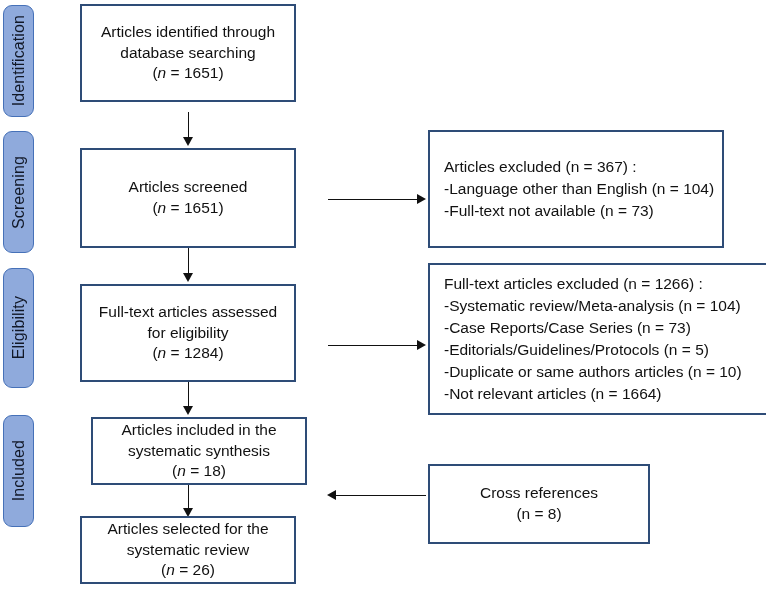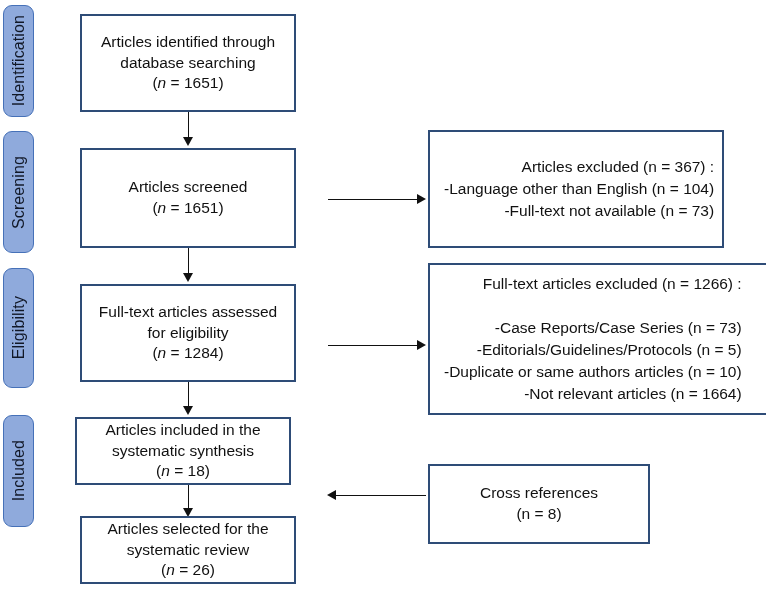--- a/index.html
+++ b/index.html
@@ -55,21 +55,21 @@
     font-size: 15.5px;
     color: #111111;
     line-height: 1.33;
     padding: 0 8px;
   }
   .box.left-text {
     align-items: center;
     justify-content: flex-start;
   }
   .box.left-text .box-text {
-    text-align: right;
+    text-align: left;
     padding: 0 0 0 14px;
     line-height: 1.42;
   }
   .box .n-italic { font-style: italic; }
 
   
   .v-line {
     position: absolute;
     width: 0;
     border-left: 1.6px solid #111111;
@@ -118,21 +118,21 @@
   </div>
 
   <div class="stage-tab" style="left:3px; top:268px; width:31px; height:120px;">
     <span class="stage-label">Eligibility</span>
   </div>
 
   <div class="stage-tab" style="left:3px; top:415px; width:31px; height:112px;">
     <span class="stage-label">Included</span>
   </div>
 
-  <div class="box" style="left:80px; top:14px; width:216px; height:98px;">
+  <div class="box" style="left:80px; top:4px; width:216px; height:98px;">
     <div class="box-text">
       <span>Articles identified through</span><br>
       <span>database searching</span><br>
       <span><span>(</span><span class="n-italic">n</span><span> = 1651)</span></span>
     </div>
   </div>
 
   <div class="v-line" style="left:188px; top:112px; height:26px;"></div>
   <div class="arrow-down" style="left:183px; top:137px;"></div>
 
@@ -156,21 +156,21 @@
       <span><span>(</span><span class="n-italic">n</span><span> = 1284)</span></span>
     </div>
   </div>
 
   <div class="h-line" style="left:328px; top:345px; width:90px;"></div>
   <div class="arrow-right" style="left:417px; top:340px;"></div>
 
   <div class="v-line" style="left:188px; top:382px; height:25px;"></div>
   <div class="arrow-down" style="left:183px; top:406px;"></div>
 
-  <div class="box" style="left:75px; top:417px; width:216px; height:68px;">
+  <div class="box" style="left:91px; top:417px; width:216px; height:68px;">
     <div class="box-text">
       <span>Articles included in the</span><br>
       <span>systematic synthesis</span><br>
       <span><span>(</span><span class="n-italic">n</span><span> = 18)</span></span>
     </div>
   </div>
 
   <div class="v-line" style="left:188px; top:485px; height:24px;"></div>
   <div class="arrow-down" style="left:183px; top:508px;"></div>
 
@@ -186,21 +186,21 @@
     <div class="box-text">
       <span>Articles excluded (n = 367) :</span><br>
       <span>-Language other than English (n = 104)</span><br>
       <span>-Full-text not available (n = 73)</span><br>
     </div>
   </div>
 
   <div class="box left-text" style="left:428px; top:263px; width:372px; height:152px;">
     <div class="box-text">
       <span>Full-text articles excluded (n = 1266) :</span><br>
-      <br>
+      <span>-Systematic review/Meta-analysis (n = 104)</span><br>
       <span>-Case Reports/Case Series (n = 73)</span><br>
       <span>-Editorials/Guidelines/Protocols (n = 5)</span><br>
       <span>-Duplicate or same authors articles (n = 10)</span><br>
       <span>-Not relevant articles (n = 1664)</span>
     </div>
   </div>
 
   <div class="box" style="left:428px; top:464px; width:222px; height:80px;">
     <div class="box-text">
       <span>Cross references</span><br>

